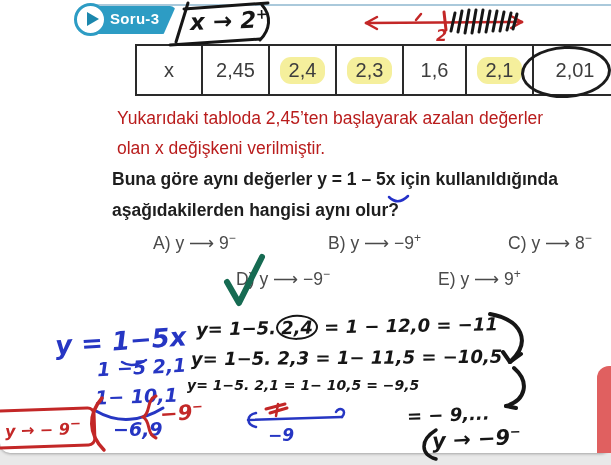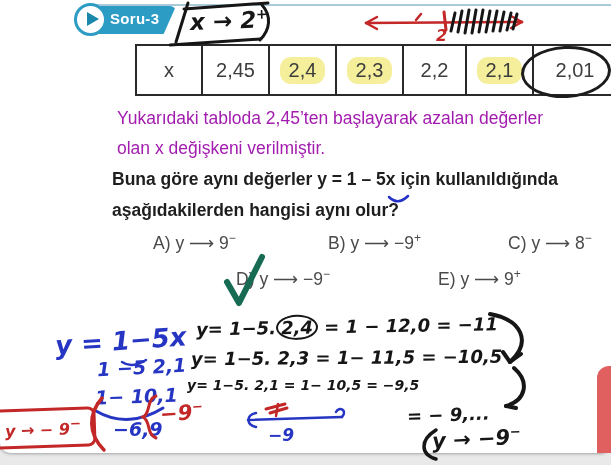--- a/index.html
+++ b/index.html
@@ -49,21 +49,21 @@
     border-left:2.5px solid #2a2a2a; font-size:20px; color:#3d3d3d;
   }
   .cell:first-child { border-left:none; }
   .hl { background:#f5ef9c; border-radius:11px; padding:2px 9px; }
   .circ201 {
     position:absolute; left:521px; top:46px; width:84px; height:46px;
     border:3px solid #1c1c1c; border-radius:50%; transform:rotate(-3deg);
   }
 
   
-  .p-intro { position:absolute; left:117px; top:103px; font-size:17.5px; color:#a21caf; line-height:30px; }
+  .p-intro { position:absolute; left:117px; top:103px; font-size:17.5px; color:#b91c1c; line-height:30px; }
   .p-bold  { position:absolute; left:112px; top:164px; font-size:17.5px; color:#1e1e1e; font-weight:bold; line-height:31px; }
 
   
   .opt { position:absolute; font-size:17.5px; color:#4a4a4a; white-space:nowrap; }
   .opt sup { font-size:12px; }
   .opt .letter { margin-right:5px; }
   .optA { left:153px; top:231px; } .optB { left:328px; top:231px; } .optC { left:508px; top:231px; }
   .optD { left:236px; top:267px; } .optE { left:438px; top:267px; }
 
   
@@ -121,21 +121,21 @@
     <div class="cell" style="width:65px">
         <span>2,45</span>
       </div>
     <div class="cell" style="width:65px">
         <span class="hl">2,4</span>
       </div>
     <div class="cell" style="width:65px">
         <span class="hl">2,3</span>
       </div>
     <div class="cell" style="width:61px">
-        <span>2,2</span>
+        <span>1,6</span>
       </div>
     <div class="cell" style="width:65px">
         <span class="hl">2,1</span>
       </div>
     <div class="cell" style="width:82px">
         <span>2,01</span>
       </div>
   </div>
   <div class="circ201"></div>
 

